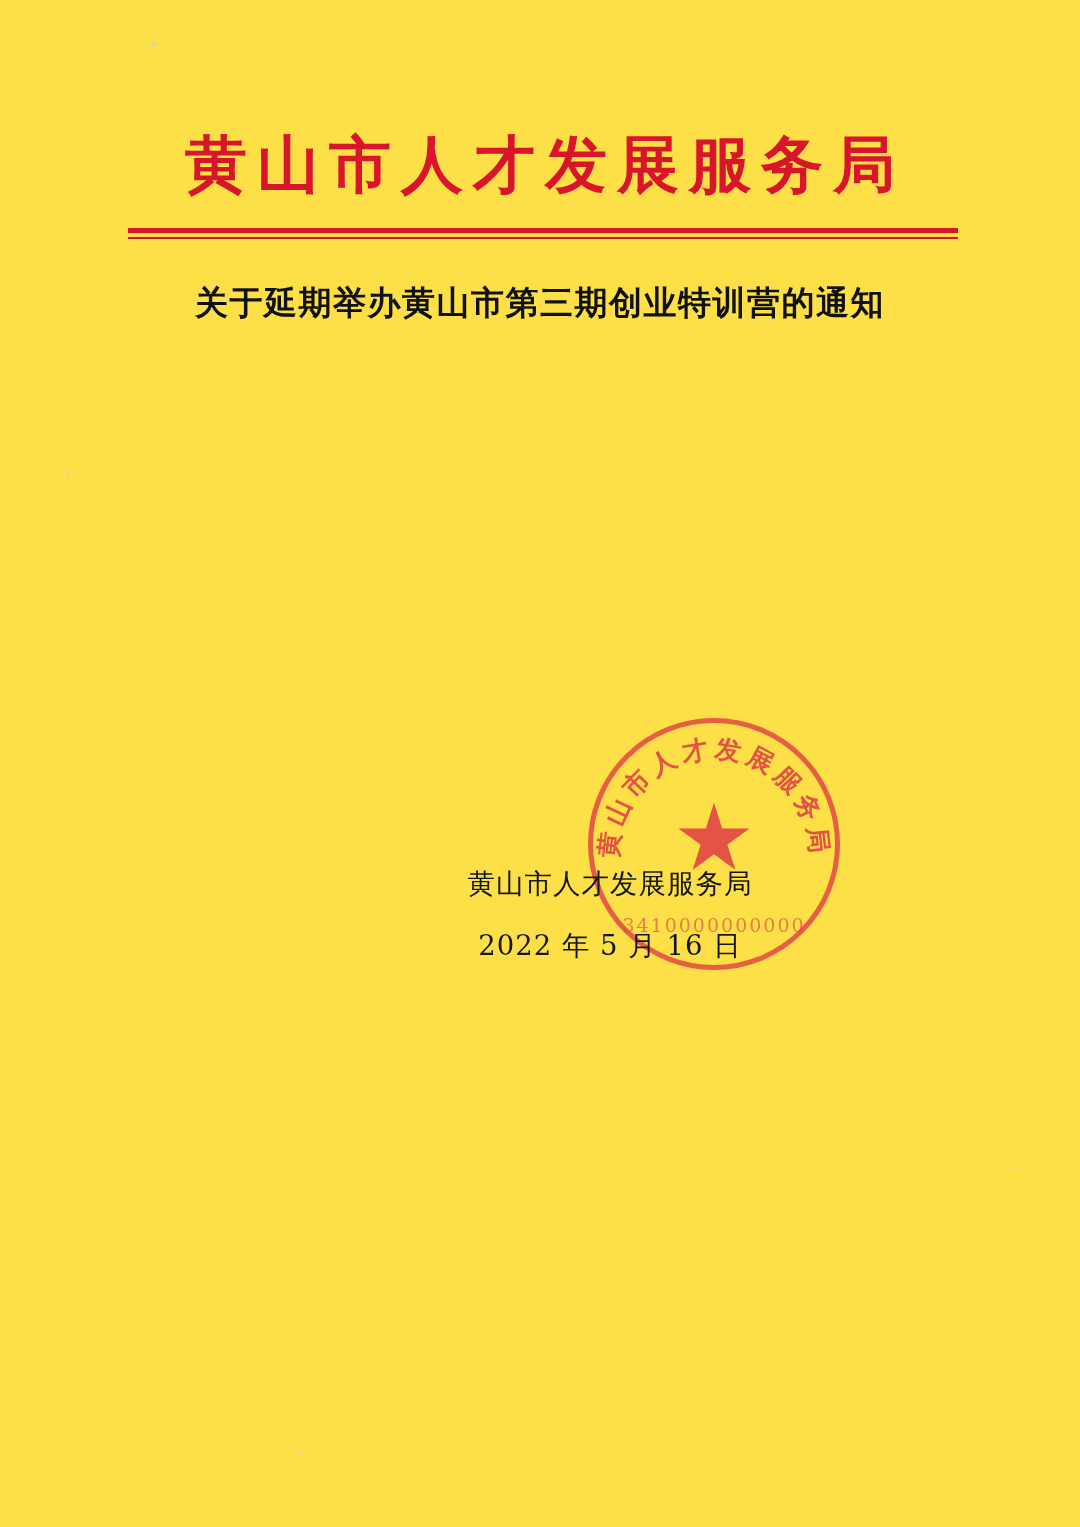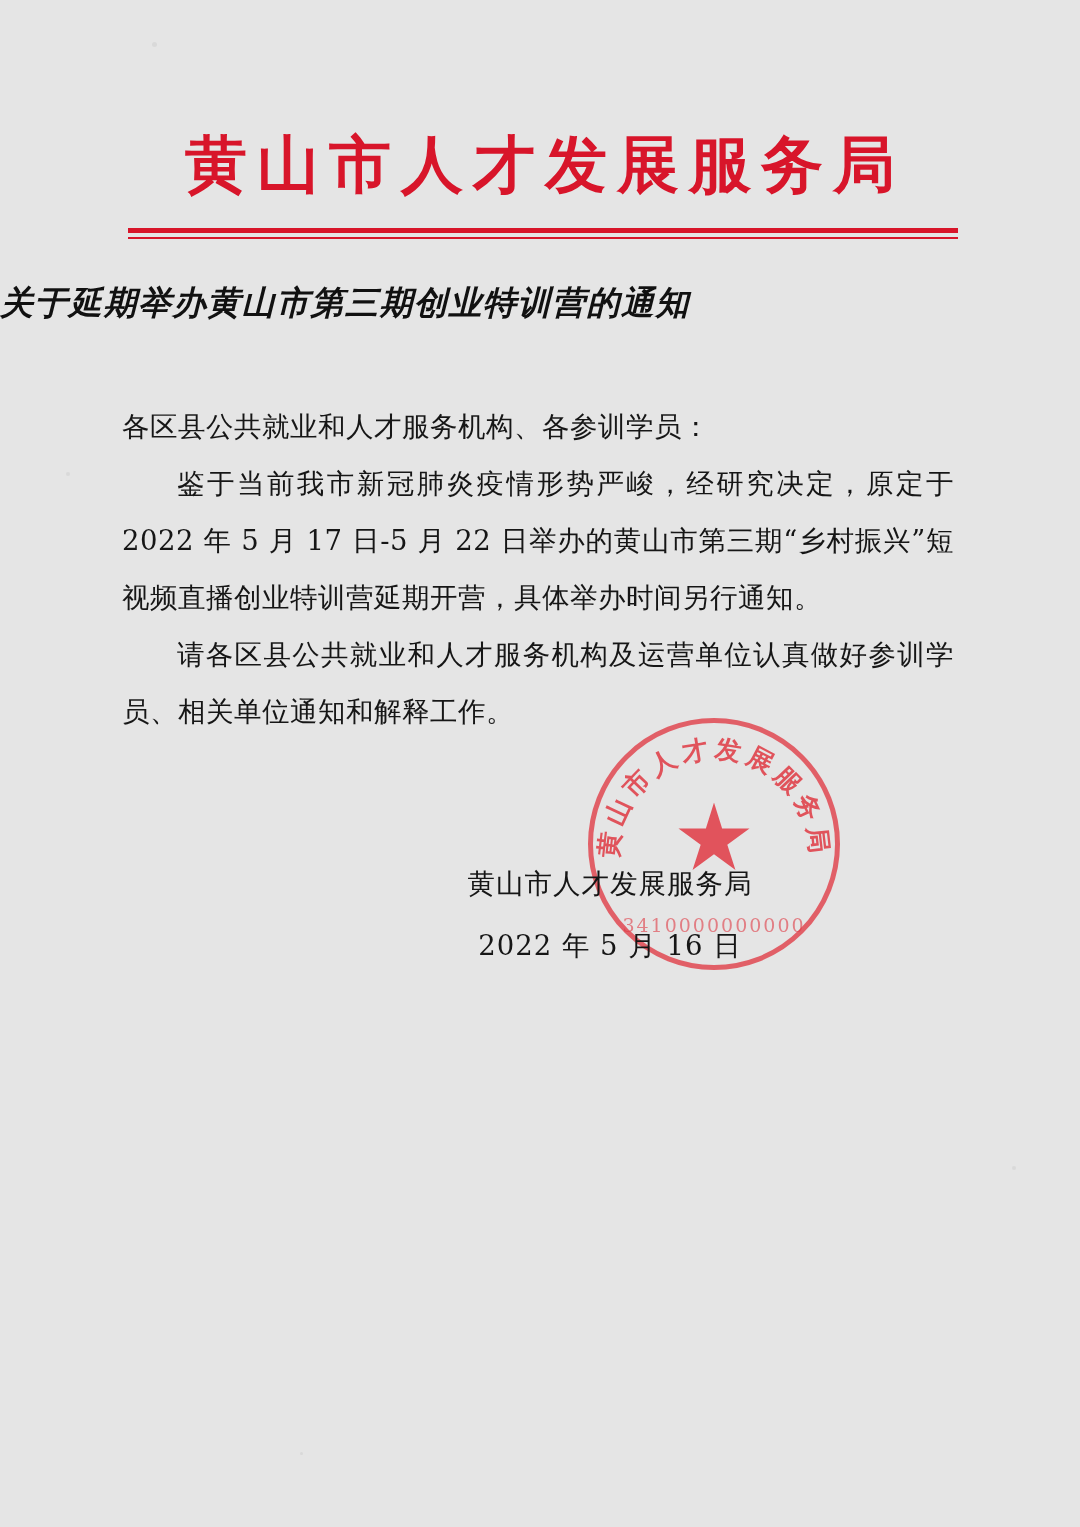--- a/index.html
+++ b/index.html
@@ -12,21 +12,21 @@
     height: 1527px;
     position: relative;
     font-family: "DejaVu Serif", "Liberation Serif", serif;
     color: #1a1a1a;
     overflow: hidden;
   }
 
   .page {
     position: absolute;
     inset: 0;
-    background: #e5e5e5;
+    background: #fde047;
   }
 
   
   .speck {
     position: absolute;
     background: #cfcfcf;
     border-radius: 50%;
     opacity: .55;
   }
 
@@ -64,26 +64,26 @@
     width: 100%;
     margin-top: 4px;
   }
 
   
   .doc-title {
     position: absolute;
     top: 281px;
     left: 0;
     width: 100%;
+    text-align: center;
     font-family: "DejaVu Sans", "Liberation Sans", sans-serif;
     font-weight: 700;
     font-size: 33px;
     letter-spacing: 1.5px;
     color: #111;
-    font-style: italic;
   }
 
   
   .body-block {
     position: absolute;
     top: 398px;
     left: 122px;
     width: 832px;
     font-size: 27.5px;
     line-height: 57px;
@@ -184,25 +184,20 @@
     <div class="letterhead-title">黄山市人才发展服务局</div>
   </div>
 
   <div class="rule-wrap">
     <div class="rule-thick"></div>
     <div class="rule-thin"></div>
   </div>
 
   <div class="doc-title">关于延期举办黄山市第三期创业特训营的通知</div>
 
-  <div class="body-block">
-    <p class="p-salutation">各区县公共就业和人才服务机构、各参训学员：</p>
-    <p class="p-indent">鉴于当前我市新冠肺炎疫情形势严峻，经研究决定，原定于 2022 年 5 月 17 日-5 月 22 日举办的黄山市第三期“乡村振兴”短视频直播创业特训营延期开营，具体举办时间另行通知。</p>
-    <p class="p-indent">请各区县公共就业和人才服务机构及运营单位认真做好参训学员、相关单位通知和解释工作。</p>
-  </div>
 
   <div class="seal">
     <div class="seal-ring"></div>
     <svg class="seal-arc" viewBox="0 0 252 252">
       <defs>
         <path id="sealArcPath" d="M 30 136 A 96 96 0 1 1 222 136" fill="none"></path>
       </defs>
       <text>
         <textPath href="#sealArcPath" startOffset="50%" text-anchor="middle">黄山市人才发展服务局</textPath>
       </text>

